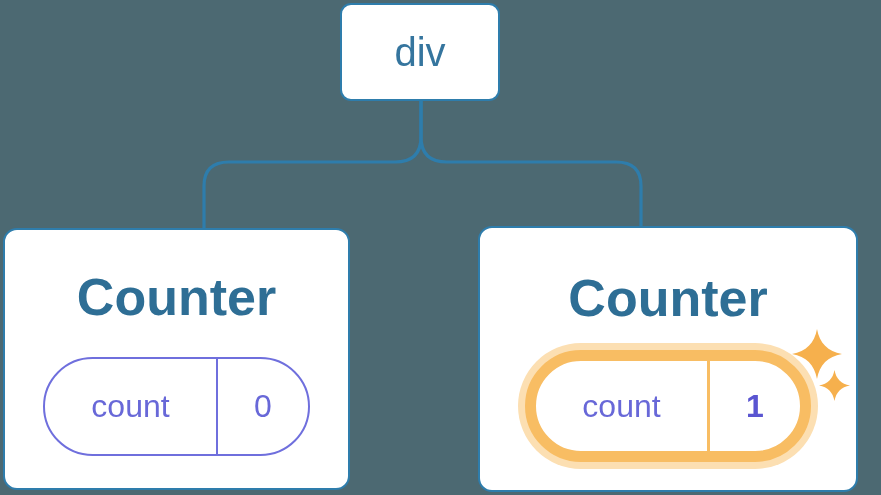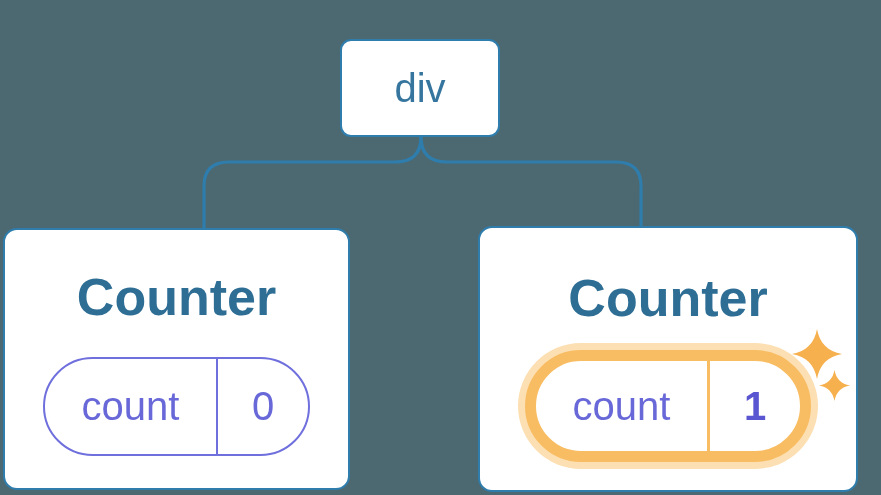--- a/index.html
+++ b/index.html
@@ -28,21 +28,20 @@
   .root-node {
     position: absolute;
     left: 340px; top: 3px;
     width: 160px; height: 98px;
     background: var(--node-fill, #ffffff);
     border: 2.5px solid var(--node-border-blue, #2e7dac);
     border-radius: 11px;
     display: flex;
     align-items: center;
     justify-content: center;
-    margin-top: 36px;
   }
   .root-node-label {
     font-size: 40px;
     font-weight: 500;
     color: var(--root-label-blue, #35759e);
   }
 
   .counter-card {
     position: absolute;
     background: var(--node-fill, #ffffff);
@@ -81,21 +80,21 @@
   .state-pill.highlighted {
     width: 286px; height: 112px;
     border: 11px solid var(--highlight-orange, #f8bd63);
     box-shadow: 0 0 0 7px var(--highlight-glow, #fcdfb2);
   }
 
   .pill-cell {
     display: flex;
     align-items: center;
     justify-content: center;
-    font-size: 40px;
+    font-size: 32px;
     color: var(--state-purple, #6868d8);
   }
   .pill-cell.key { flex: 1.9; }
   .pill-cell.value { flex: 1; }
   .state-pill.normal .pill-cell.value {
     border-left: 2px solid var(--state-purple-border, #6f6fdd);
   }
   .state-pill.highlighted .pill-cell.value {
     border-left: 3px solid var(--highlight-orange, #f8bd63);
     font-weight: 700;

